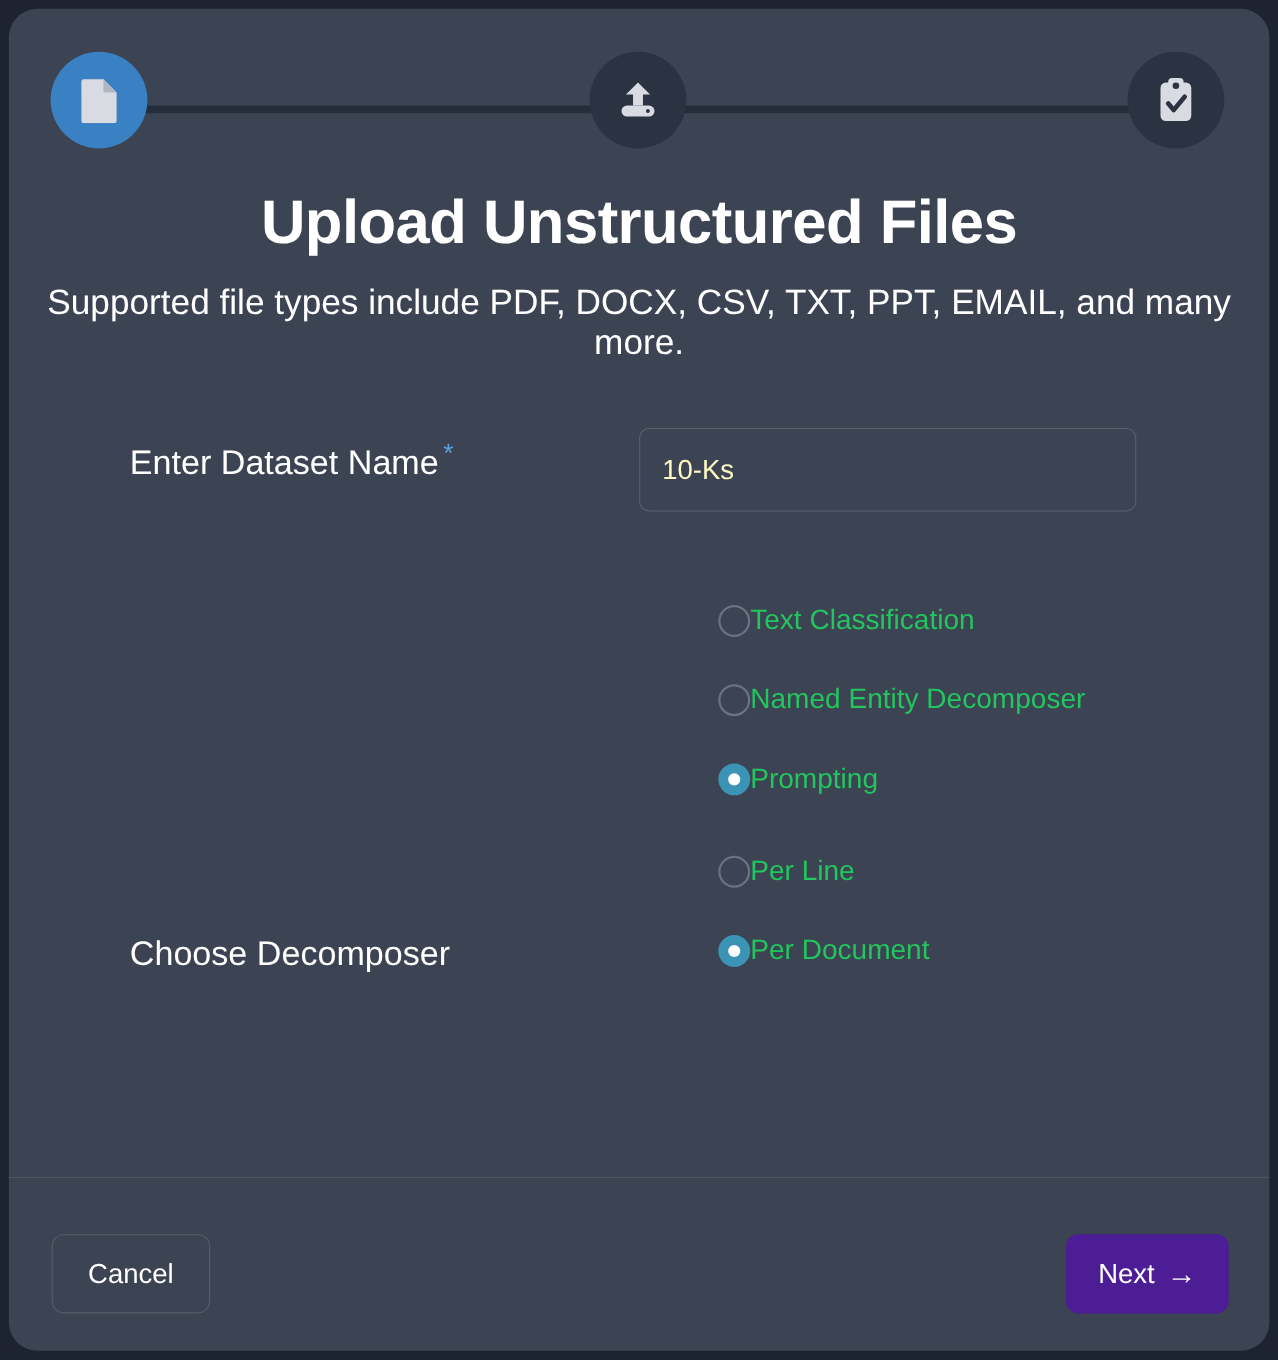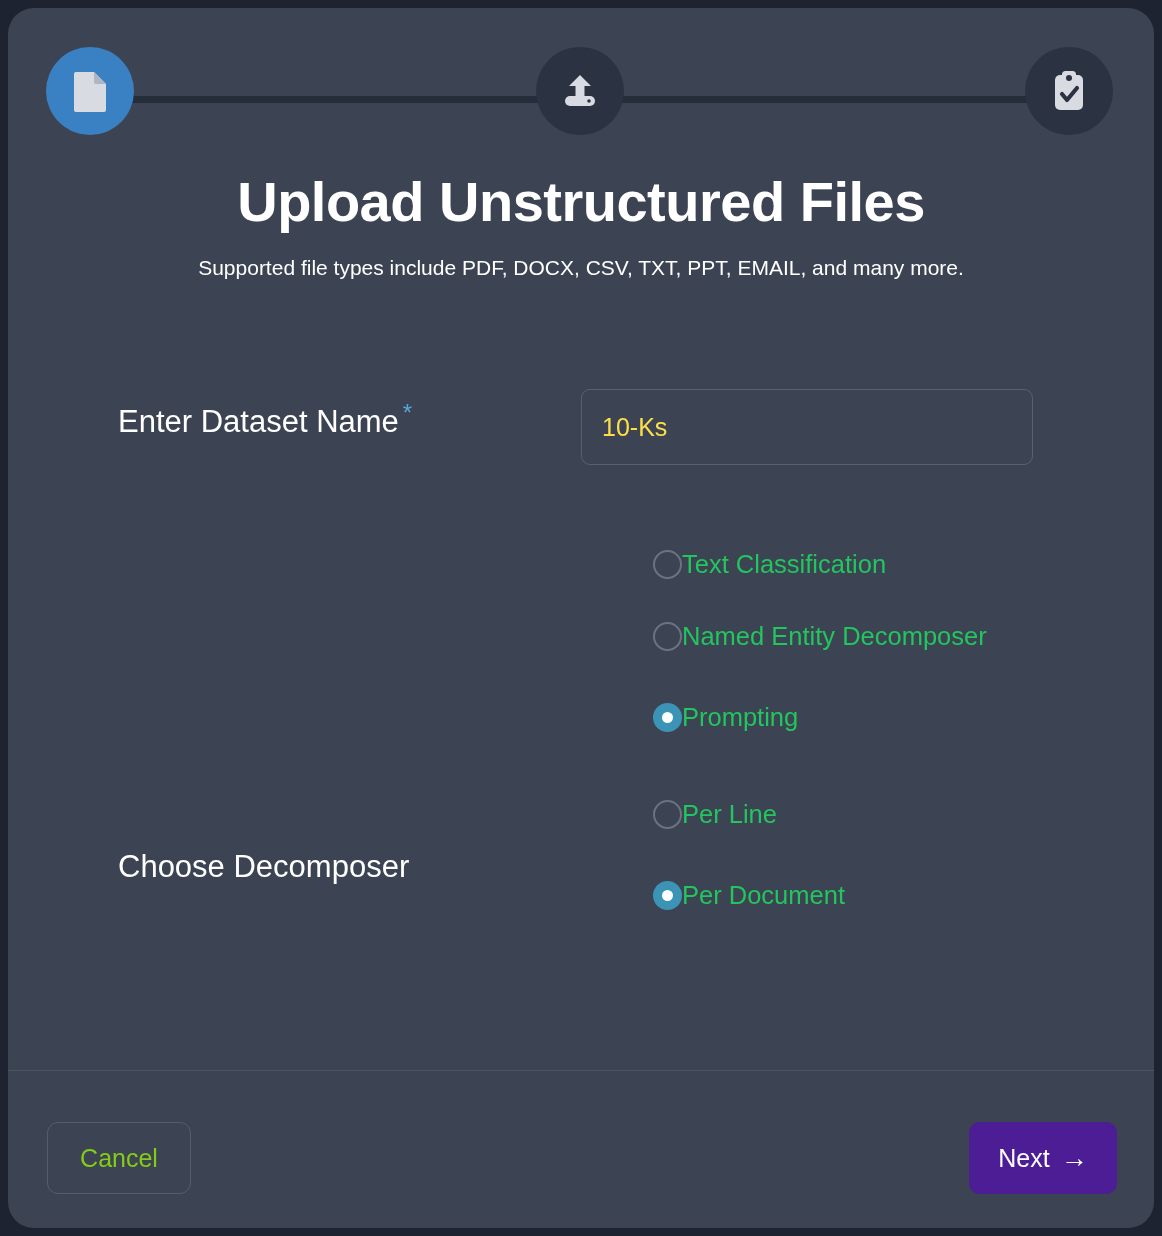--- a/index.html
+++ b/index.html
@@ -82,21 +82,21 @@
     letter-spacing: -0.5px;
     line-height: 1.1;
   }
 
   .subtitle {
     position: absolute;
     left: 0;
     top: 248px;
     width: 100%;
     text-align: center;
-    font-size: 21px;
+    font-size: 32px;
     color: #ffffff;
     font-weight: normal;
   }
 
   
   .form {
     position: absolute;
     left: 0;
     top: 0;
     width: 100%;
@@ -124,43 +124,43 @@
 
   .text-input {
     position: absolute;
     left: 573px;
     top: 381px;
     width: 452px;
     height: 76px;
     background: #3c4353;
     border: 1px solid #59616f;
     border-radius: 9px;
-    color: #fde047;
+    color: #fef9c3;
     font-size: 25px;
     font-family: "Liberation Sans", sans-serif;
     padding: 0 20px;
     box-sizing: border-box;
     outline: none;
   }
 
   .radio-group {
     position: absolute;
     left: 645px;
   }
   .group-nlp        { top: 532px; }
-  .group-decomposer { top: 782px; }
+  .group-decomposer { top: 760px; }
 
   .radio-row {
     display: flex;
     align-items: center;
     height: 48px;
     margin-bottom: 24px;
     cursor: pointer;
   }
-  .radio-row:last-child { margin-bottom: 0; align-items: flex-end; }
+  .radio-row:last-child { margin-bottom: 0; }
 
   .radio-dot {
     width: 29px;
     height: 29px;
     border-radius: 50%;
     box-sizing: border-box;
     border: 2px solid #6b7383;
     background: transparent;
     flex: 0 0 auto;
     display: flex;
@@ -207,21 +207,21 @@
 
   .btn-cancel {
     position: absolute;
     left: 39px;
     top: 51px;
     width: 144px;
     height: 72px;
     background: transparent;
     border: 1px solid #555d6b;
     border-radius: 11px;
-    color: #84cc16;
+    color: #ffffff;
     font-size: 25px;
     font-family: "Liberation Sans", sans-serif;
     cursor: pointer;
   }
 
   .btn-next {
     position: absolute;
     right: 37px;
     top: 51px;
     width: 148px;

